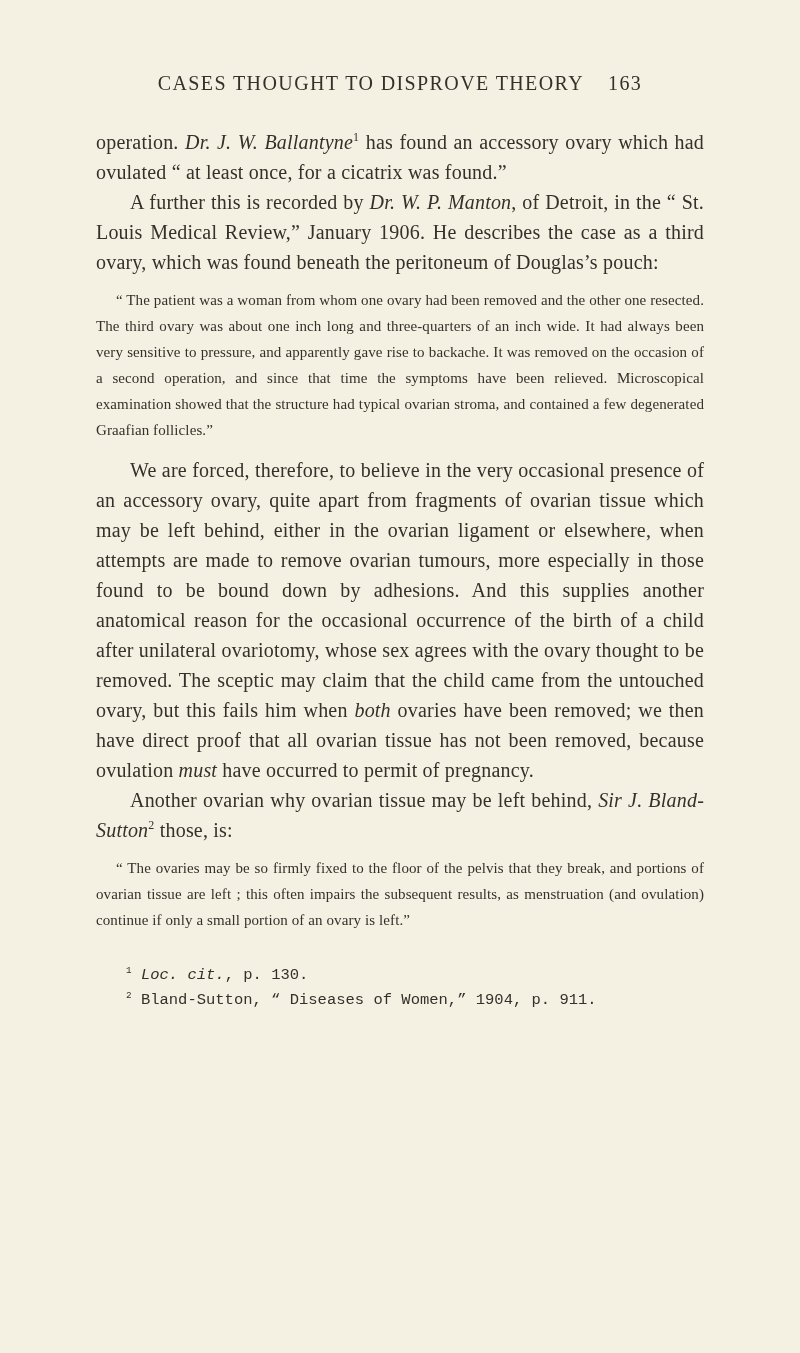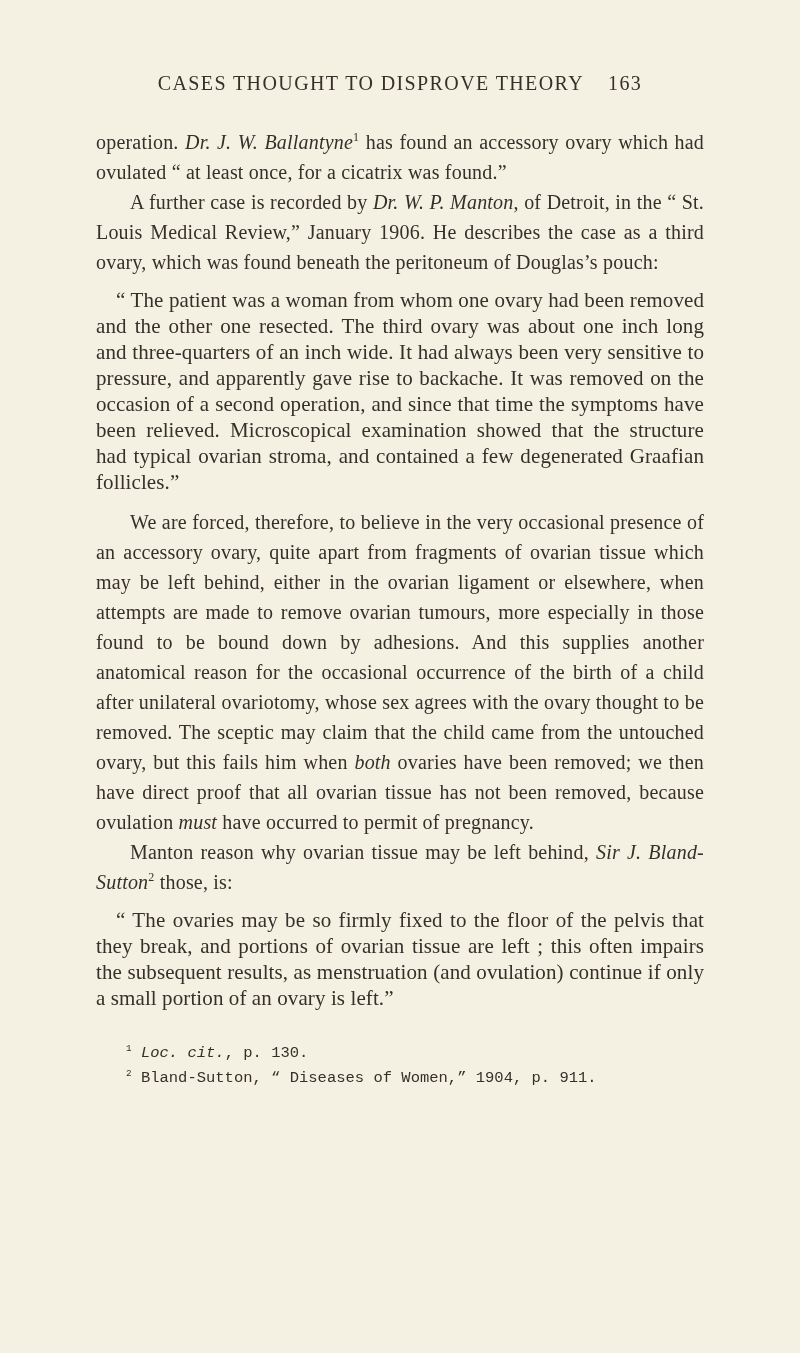--- a/index.html
+++ b/index.html
@@ -27,21 +27,21 @@
   }
   .body-para {
     font-size: 20px;
     line-height: 30px;
     text-align: justify;
     text-indent: 34px;
     letter-spacing: 0.2px;
   }
   .body-para.no-indent { text-indent: 0; }
   .quote-block {
-    font-size: 21px;
+    font-size: 15px;
     line-height: 26px;
     text-align: justify;
     text-indent: 20px;
     letter-spacing: 0.1px;
     margin: 10px 0 12px 0;
   }
   em { font-style: italic; }
   sup {
     font-size: 0.6em;
     vertical-align: super;
@@ -60,28 +60,28 @@
 
 <div class="page">
 
   <header class="running-head">
     <span>CASES THOUGHT TO DISPROVE THEORY</span>
     <span>163</span>
   </header>
 
   <p class="body-para no-indent"><span>operation. </span><em>Dr. J. W. Ballantyne</em><sup>1</sup><span> has found an accessory ovary which had ovulated “ at least once, for a cicatrix was found.”</span></p>
 
-  <p class="body-para"><span>A further case is recorded by </span><em>Dr. W. P. Manton</em><span>, of Detroit, in the “ St. Louis Medical Review,” January 1906. He describes the case as a third ovary, which was found beneath the peritoneum of Douglas’s pouch:</span></p>
+  <p class="body-para"><span>A further this is recorded by </span><em>Dr. W. P. Manton</em><span>, of Detroit, in the “ St. Louis Medical Review,” January 1906. He describes the case as a third ovary, which was found beneath the peritoneum of Douglas’s pouch:</span></p>
 
   <p class="quote-block">“ The patient was a woman from whom one ovary had been removed and the other one resected. The third ovary was about one inch long and three-quarters of an inch wide. It had always been very sensitive to pressure, and apparently gave rise to backache. It was removed on the occasion of a second operation, and since that time the symptoms have been relieved. Microscopical examination showed that the structure had typical ovarian stroma, and contained a few degenerated Graafian follicles.”</p>
 
 
   <p class="body-para"><span>We are forced, therefore, to believe in the very occasional presence of an accessory ovary, quite apart from fragments of ovarian tissue which may be left behind, either in the ovarian ligament or elsewhere, when attempts are made to remove ovarian tumours, more especially in those found to be bound down by adhesions. And this supplies another anatomical reason for the occasional occurrence of the birth of a child after unilateral ovariotomy, whose sex agrees with the ovary thought to be removed. The sceptic may claim that the child came from the untouched ovary, but this fails him when </span><em>both</em><span> ovaries have been removed; we then have direct proof that all ovarian tissue has not been removed, because ovulation </span><em>must</em><span> have occurred to permit of pregnancy.</span></p>
 
-  <p class="body-para"><span>Manton reason why ovarian tissue may be left behind, </span><em>Sir J. Bland-Sutton</em><sup>2</sup><span> those, is:</span></p>
+  <p class="body-para"><span>Another ovarian why ovarian tissue may be left behind, </span><em>Sir J. Bland-Sutton</em><sup>2</sup><span> those, is:</span></p>
 
   <p class="quote-block">“ The ovaries may be so firmly fixed to the floor of the pelvis that they break, and portions of ovarian tissue are left ; this often impairs the subsequent results, as menstruation (and ovulation) continue if only a small portion of an ovary is left.”</p>
 
   <div class="footnotes">
     <p class="footnote"><sup>1</sup><span> </span><em>Loc. cit.</em><span>, p. 130.</span></p>
     <p class="footnote"><sup>2</sup><span> Bland-Sutton, “ Diseases of Women,” 1904, p. 911.</span></p>
   </div>
 
 </div>
 

